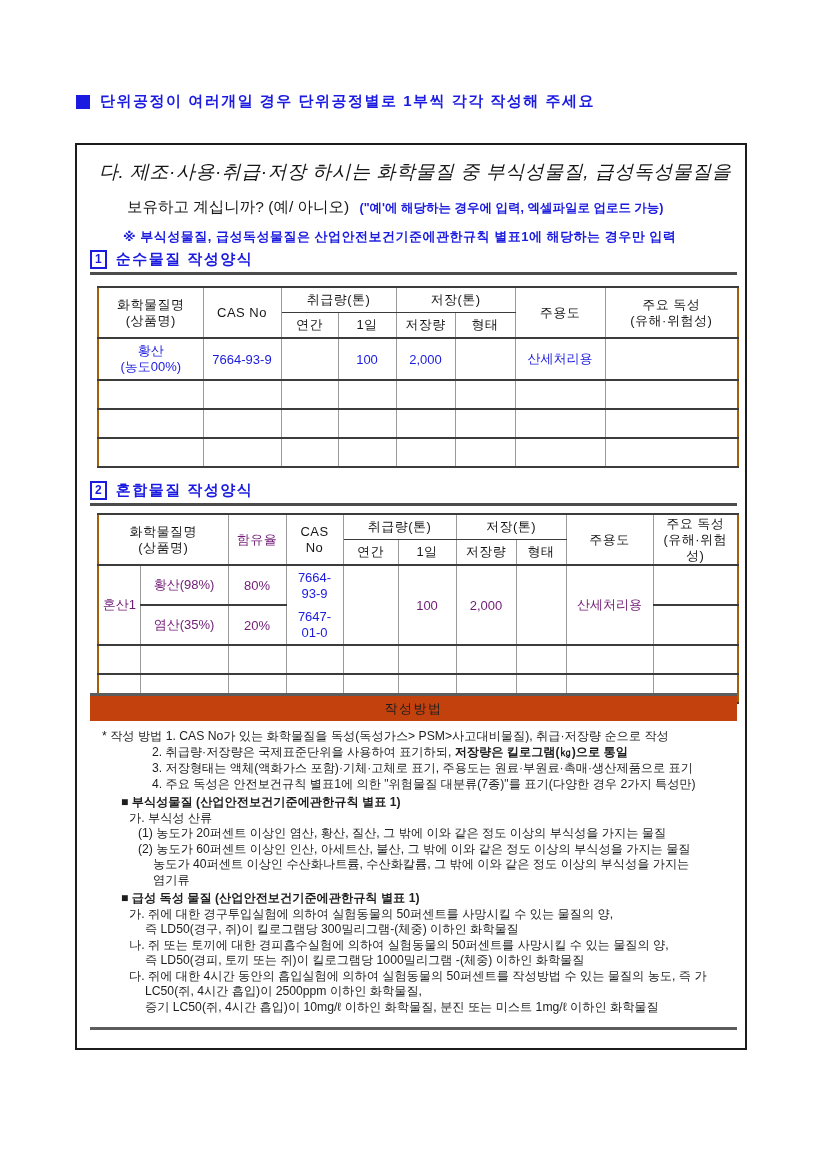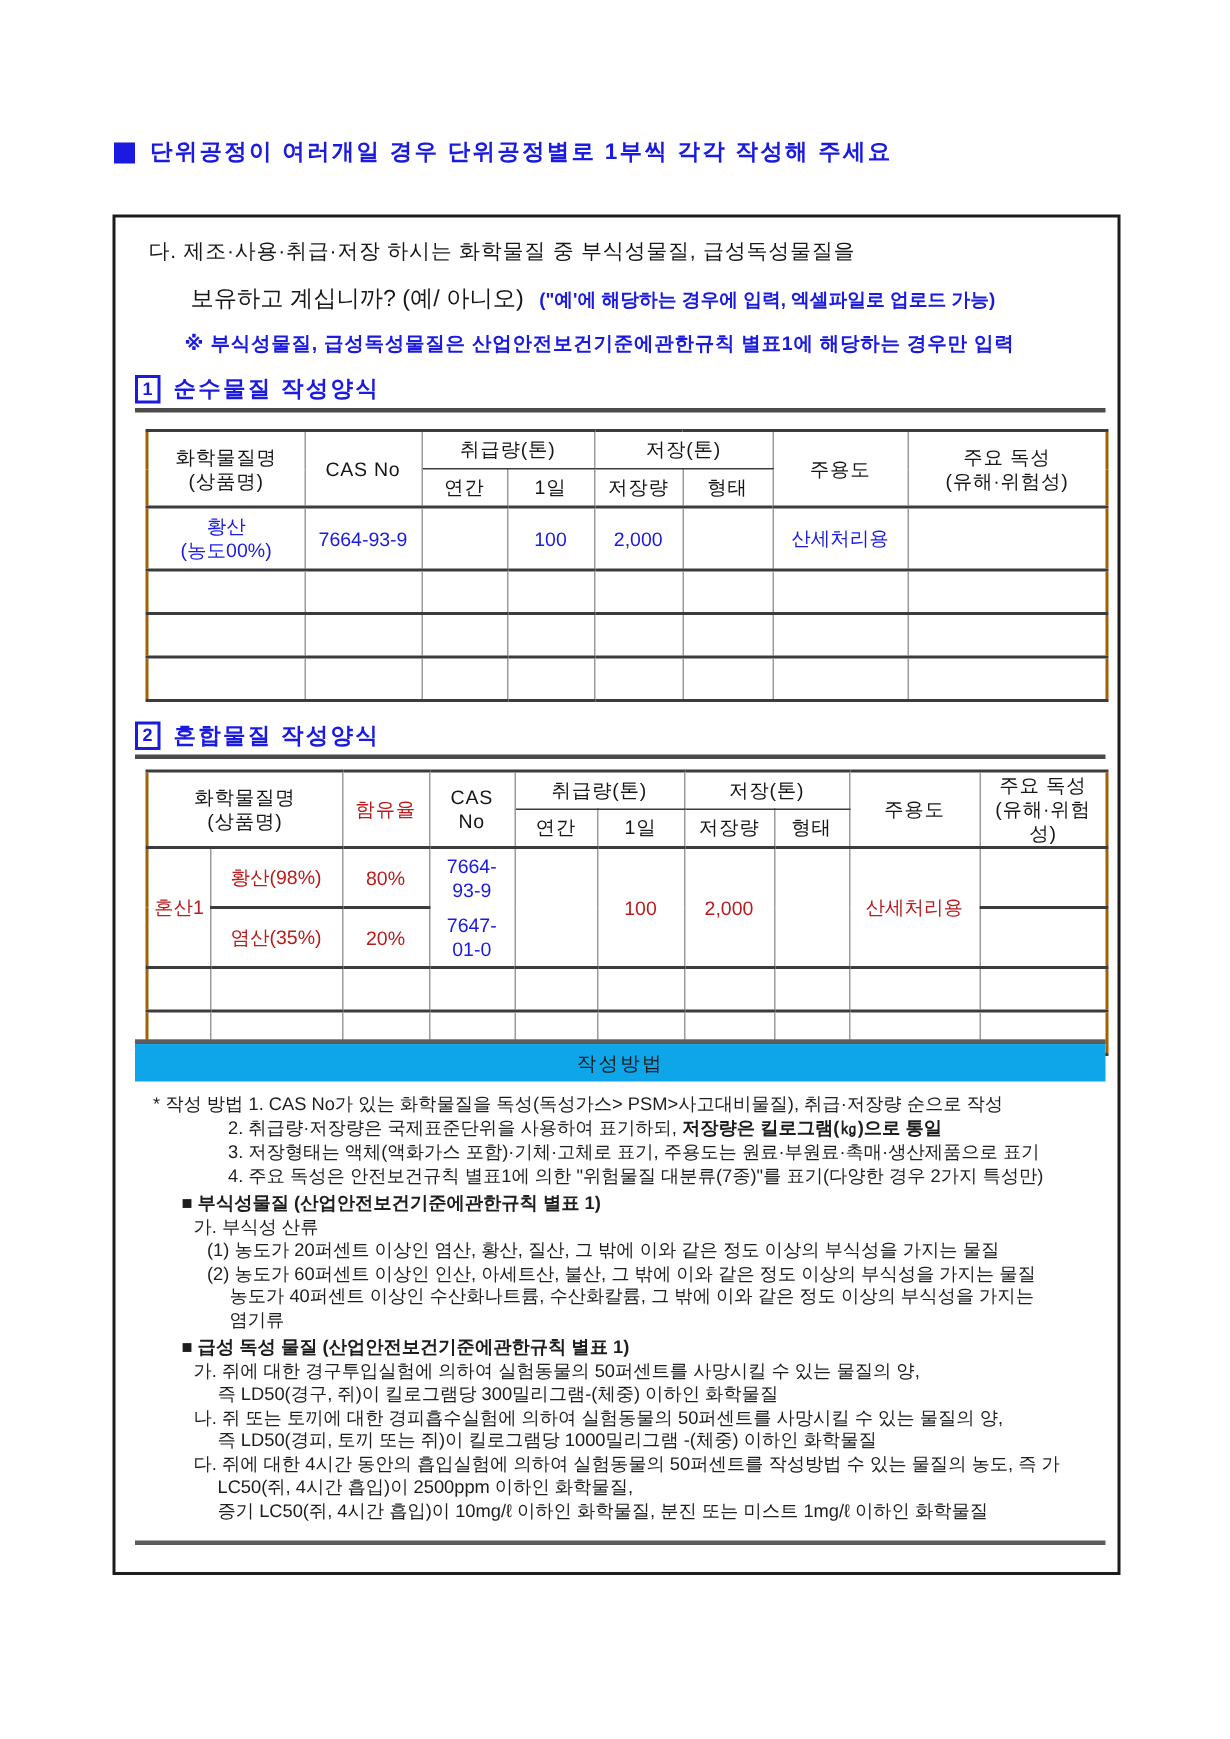--- a/index.html
+++ b/index.html
@@ -1,34 +1,34 @@
 <!DOCTYPE html>
 <html><head>
 <meta charset="utf-8">
 <style>
   html,body { margin:0; padding:0; }
   body {
     width:820px; height:1159px; background:#ffffff; position:relative;
     font-family:"Liberation Sans","DejaVu Sans",sans-serif; color:#161616;
   }
   .blue { color:#1a1ae0; }
-  .red  { color:#b91c1c; }
+  .red  { color:#701a75; }
 
   
   .top-note { position:absolute; left:76px; top:92px; display:flex; align-items:center; gap:10px;
               color:#1a1ae0; font-weight:bold; font-size:15px; letter-spacing:1.5px; white-space:nowrap; }
   .bullet { width:14px; height:14px; background:#1a1ae0; flex:0 0 auto; }
 
   
   .main-box { position:absolute; left:75px; top:143px; width:668px; height:903px;
               border:2px solid #1c1c1c; background:#ffffff; }
 
   
   .question { position:absolute; left:0; top:14px; width:100%; white-space:nowrap; }
-  .q1 { margin-left:22px; font-size:14px; letter-spacing:0.5px; }
+  .q1 { margin-left:22px; font-size:19px; letter-spacing:0.5px;font-style:italic; }
   .q2 { margin-left:50px; margin-top:12px; font-size:15.5px; }
   .q2-note { color:#1a1ae0; font-size:12.5px; font-weight:bold; margin-left:6px; }
   .q3 { margin-left:46px; margin-top:10px; color:#1a1ae0; font-size:13px; font-weight:bold; letter-spacing:0.5px; }
 
   
   .sec-title { position:absolute; left:13px; display:flex; align-items:center; gap:9px;
                color:#1a1ae0; font-weight:bold; font-size:15px; letter-spacing:1.5px; white-space:nowrap; }
   .sec-num { border:2px solid #1a1ae0; font-size:12px; padding:0 3px; line-height:15px; font-weight:bold; letter-spacing:0; }
   #sec1-title { top:105px; }
   #sec2-title { top:336px; }
@@ -53,21 +53,21 @@
   .grp { border-bottom:1px solid #3c3c3c !important; }
   .row-data td { height:40px; }
   .row-comp td { height:38px; }
   .row-empty td { height:27px; }
   .two-line { line-height:16px; }
   .cas-a { border-bottom-style:hidden !important; }
   .cas-b { border-top-style:hidden !important; }
 
   
   .method-bar { position:absolute; left:13px; top:548px; width:647px; height:25px;
-                background:#0ea5e9; border-top:3px solid #5c5c5c;
+                background:#c2410c; border-top:3px solid #5c5c5c;
                 text-align:center; font-size:13px; line-height:25px; letter-spacing:1.5px; color:#1d1d1d; }
   .instructions { position:absolute; left:0; top:583px; width:100%; font-size:12.2px; color:#1d1d1d; white-space:nowrap; }
   .method-block div { line-height:16px; }
   .blk div { line-height:15.5px; }
   .blk { margin-top:3px;padding-left:24px; }
   .b { font-weight:bold; }
   .ml25 { margin-left:25px; } .ml77 { margin-left:75px; }
   .ml20 { margin-left:20px; } .ml28 { margin-left:28px; }
   .ml37 { margin-left:37px; } .ml52 { margin-left:52px; }
   .ml44 { margin-left:44px; }

